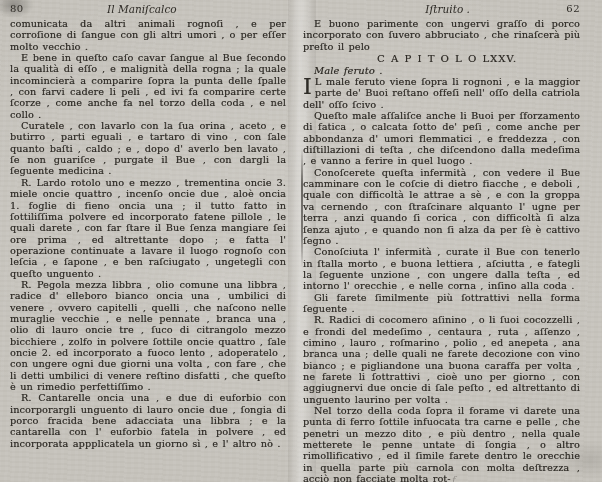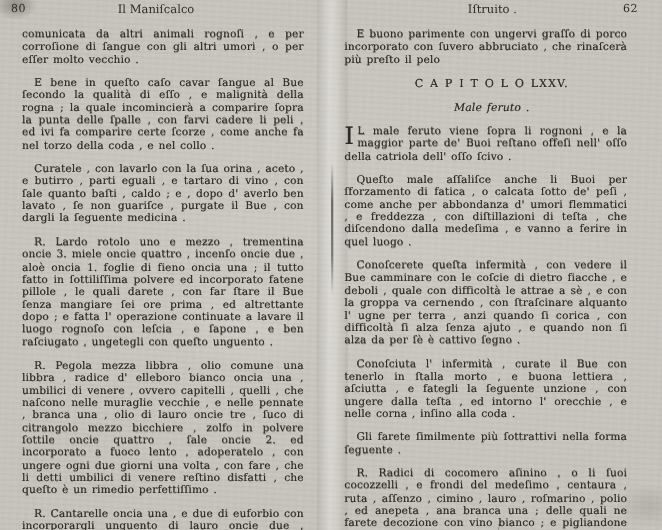--- a/index.html
+++ b/index.html
@@ -28,31 +28,31 @@
     background:linear-gradient(180deg, rgba(0,0,0,0), rgba(45,42,38,0.65) 30%, rgba(45,42,38,0.55) 70%, rgba(0,0,0,0));
     border-radius:2px;
   }
   .smudge{position:absolute;border-radius:50%;pointer-events:none;}
   .smudge.a{left:-6px;top:-8px;width:40px;height:26px;background:radial-gradient(ellipse, rgba(40,38,34,0.35), rgba(0,0,0,0) 70%);}
   .smudge.b{left:560px;top:440px;width:60px;height:40px;background:radial-gradient(ellipse, rgba(70,66,60,0.14), rgba(0,0,0,0) 70%);}
   .smudge.c{left:150px;top:250px;width:140px;height:90px;background:radial-gradient(ellipse, rgba(255,255,255,0.10), rgba(0,0,0,0) 70%);}
 
   .headrow{display:flex;align-items:flex-start;height:13px;margin-bottom:2px;gap:11px;}
   .pagenum{font-size:10px;letter-spacing:0.5px;}
-  .running-head{flex:1;text-align:center;font-size:10.5px;}
+  .running-head{flex:1;text-align:center;font-style:italic;font-size:10.5px;}
   .headrow .side{width:26px;}
 
   .body-text{font-size:9.6px;line-height:11.35px;text-align:justify;
     letter-spacing:0.15px;word-spacing:1.1px;
     text-shadow:0.3px 0.3px 0.6px rgba(42,38,33,0.55);}
-  .body-text p{margin:10px;text-indent:11px;}
+  .body-text p{margin:0;text-indent:11px;}
   .body-text p.cont{text-indent:0;}
   .chapter-heading{margin:1px 0 0 0;text-indent:0;text-align:center;
     font-size:10px;letter-spacing:1px;line-height:13px;}
-  .chapter-subtitle{margin:0;text-indent:0;text-align:center;font-style:italic;
+  .chapter-subtitle{margin:0;text-indent:0;text-align:left;font-style:italic;
     font-size:9.8px;line-height:11px;}
   .dropcap{float:left;font-size:22px;line-height:19px;padding:1px 3px 0 0;}
   .faint-mark{position:absolute;left:452px;top:474px;font-size:10px;opacity:0.35;font-style:italic;}
 </style>
 </head>
 <body>
 
 <div class="scan">
 
   <div class="gutter">

